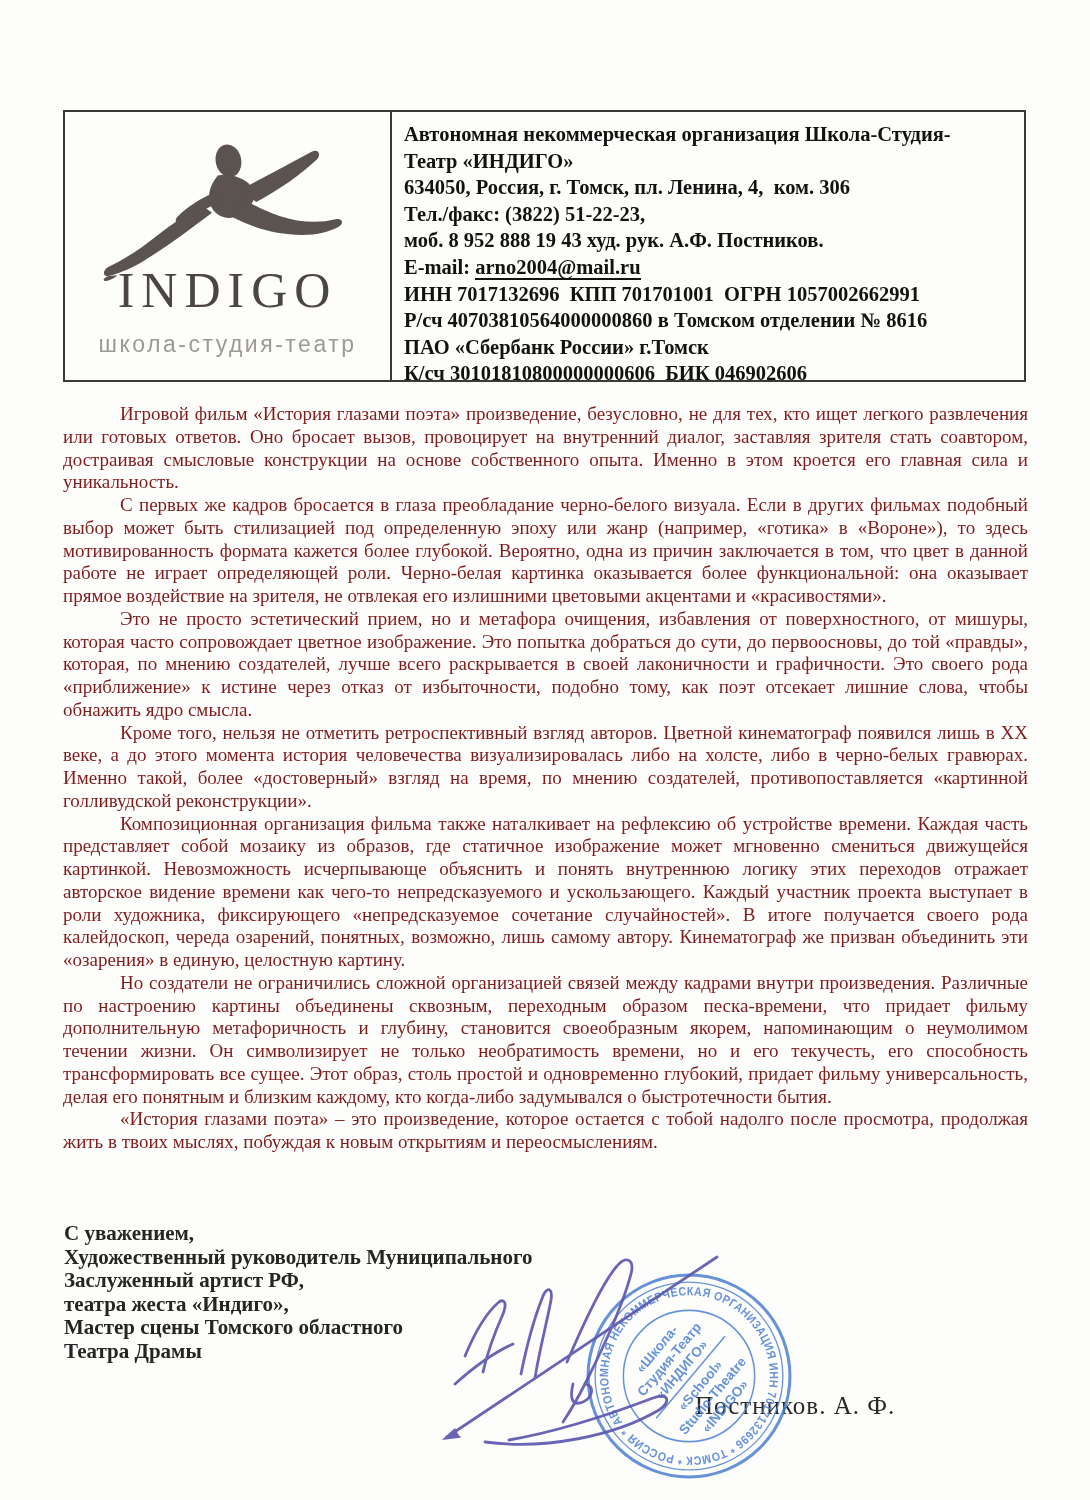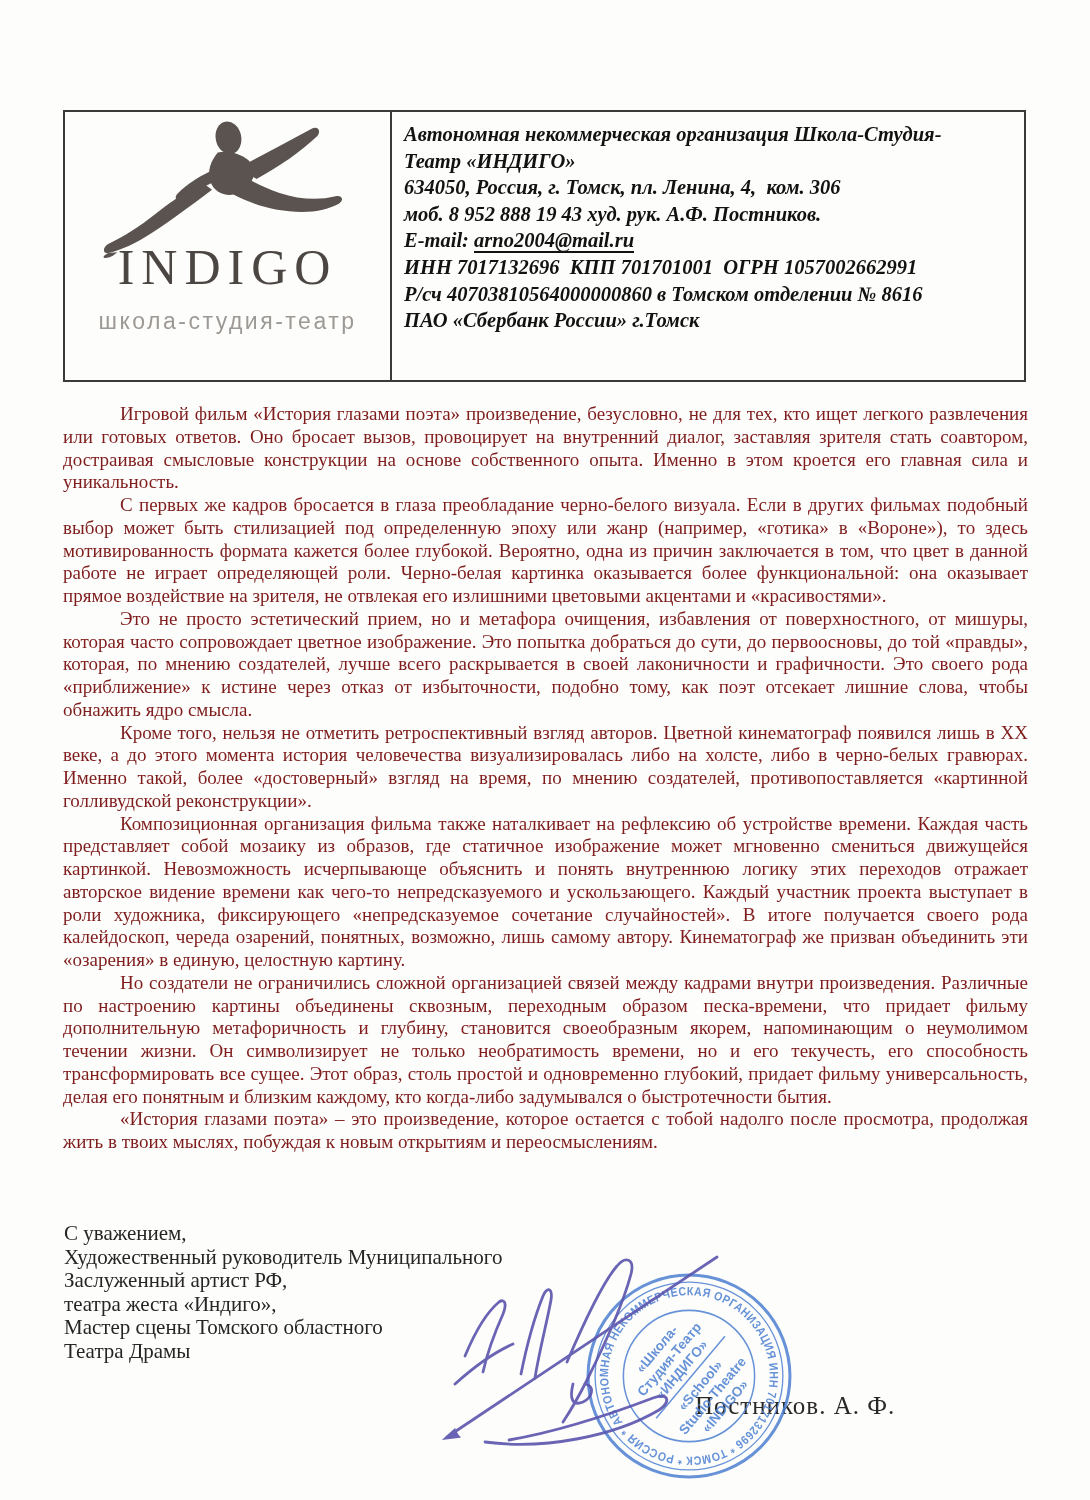--- a/index.html
+++ b/index.html
@@ -8,50 +8,50 @@
     background:#fdfdfb;overflow:hidden;
     font-family:"Liberation Serif", serif;color:#1e1d1b;
   }
   
   .letterhead{
     position:absolute;left:63px;top:110px;width:963px;height:272px;
     border:2px solid #3a3a38;display:flex;box-sizing:border-box;background:#fdfdfb;
   }
   .logo-cell{
     width:327px;border-right:2px solid #3a3a38;box-sizing:border-box;
-    display:flex;flex-direction:column;align-items:center;justify-content:flex-start;
+    display:flex;flex-direction:column;align-items:center;justify-content:center;
     padding-top:6px;
   }
   .logo-figure{width:262px;height:140px;margin-left:-4px;}
   .logo-wordmark{
     font-family:"Liberation Serif", serif;font-size:50px;font-weight:400;
     letter-spacing:7px;color:#4c4643;line-height:1;margin-top:-16px;
   }
   .logo-subtitle{
     font-family:"Liberation Sans", sans-serif;font-size:23px;font-weight:400;
     letter-spacing:2.5px;color:#9d9995;margin-top:16px;
   }
   .org-cell{
-    flex:1;padding:9px 8px 8px 12px;box-sizing:border-box;font-style:italic;
+    flex:1;padding:9px 8px 8px 12px;box-sizing:border-box;
   }
   .org-line{
     font-size:20.5px;font-weight:bold;line-height:26.6px;color:#121211;
     white-space:pre;
   }
   .email-value{border-bottom:2px solid #121211;text-align:center;}
   
   .letter-body{
     position:absolute;left:63px;top:403px;width:965px;
     font-size:19px;line-height:22.75px;text-align:justify;color:#7f1d1d;
   }
   .letter-body p{margin:0;text-indent:57px;}
   
   .signoff{
     position:absolute;left:64px;top:1222px;width:520px;
-    font-size:21px;line-height:23.6px;color:#262524;
+    font-size:21px;line-height:23.6px;color:#262524;font-weight:bold;
   }
   .signer-name{
     position:absolute;left:695px;top:1392px;font-size:25px;
     letter-spacing:1px;color:#2a2928;
   }
   
   .stamp{position:absolute;left:583px;top:1270px;width:212px;height:212px;opacity:.85;}
   .stamp text{font-family:"Liberation Sans", sans-serif;font-weight:bold;fill:#4d80d2;}
   .signature-svg{position:absolute;left:425px;top:1234px;width:312px;height:228px;}
 </style>
@@ -74,25 +74,27 @@
         </g>
       </svg>
       <div class="logo-wordmark">INDIGO</div>
       <div class="logo-subtitle">школа-студия-театр</div>
     </div>
 
     <div class="org-cell">
       <div class="org-line">Автономная некоммерческая организация Школа-Студия-</div>
       <div class="org-line">Театр «ИНДИГО»</div>
       <div class="org-line">634050, Россия, г. Томск, пл. Ленина, 4,  ком. 306</div>
+      <div class="org-line">Тел./факс: (3822) 51-22-23,</div>
       <div class="org-line">моб. 8 952 888 19 43 худ. рук. А.Ф. Постников.</div>
       <div class="org-line"><span>E-mail: </span><span class="email-value">arno2004@mail.ru</span></div>
       <div class="org-line">ИНН 7017132696  КПП 701701001  ОГРН 1057002662991</div>
       <div class="org-line">Р/сч 40703810564000000860 в Томском отделении № 8616</div>
       <div class="org-line">ПАО «Сбербанк России» г.Томск</div>
+      <div class="org-line">К/сч 30101810800000000606  БИК 046902606</div>
     </div>
   </div>
 
   <div class="letter-body">
     <p>Игровой фильм «История глазами поэта» произведение, безусловно, не для тех, кто ищет легкого развлечения или готовых ответов. Оно бросает вызов, провоцирует на внутренний диалог, заставляя зрителя стать соавтором, достраивая смысловые конструкции на основе собственного опыта. Именно в этом кроется его главная сила и уникальность.</p>
     <p>С первых же кадров бросается в глаза преобладание черно-белого визуала. Если в других фильмах подобный выбор может быть стилизацией под определенную эпоху или жанр (например, «готика» в «Вороне»), то здесь мотивированность формата кажется более глубокой. Вероятно, одна из причин заключается в том, что цвет в данной работе не играет определяющей роли. Черно-белая картинка оказывается более функциональной: она оказывает прямое воздействие на зрителя, не отвлекая его излишними цветовыми акцентами и «красивостями».</p>
     <p>Это не просто эстетический прием, но и метафора очищения, избавления от поверхностного, от мишуры, которая часто сопровождает цветное изображение. Это попытка добраться до сути, до первоосновы, до той «правды», которая, по мнению создателей, лучше всего раскрывается в своей лаконичности и графичности. Это своего рода «приближение» к истине через отказ от избыточности, подобно тому, как поэт отсекает лишние слова, чтобы обнажить ядро смысла.</p>
     <p>Кроме того, нельзя не отметить ретроспективный взгляд авторов. Цветной кинематограф появился лишь в XX веке, а до этого момента история человечества визуализировалась либо на холсте, либо в черно-белых гравюрах. Именно такой, более «достоверный» взгляд на время, по мнению создателей, противопоставляется «картинной голливудской реконструкции».</p>
     <p>Композиционная организация фильма также наталкивает на рефлексию об устройстве времени. Каждая часть представляет собой мозаику из образов, где статичное изображение может мгновенно смениться движущейся картинкой. Невозможность исчерпывающе объяснить и понять внутреннюю логику этих переходов отражает авторское видение времени как чего-то непредсказуемого и ускользающего. Каждый участник проекта выступает в роли художника, фиксирующего «непредсказуемое сочетание случайностей». В итоге получается своего рода калейдоскоп, череда озарений, понятных, возможно, лишь самому автору. Кинематограф же призван объединить эти «озарения» в единую, целостную картину.</p>
     <p>Но создатели не ограничились сложной организацией связей между кадрами внутри произведения. Различные по настроению картины объединены сквозным, переходным образом песка-времени, что придает фильму дополнительную метафоричность и глубину, становится своеобразным якорем, напоминающим о неумолимом течении жизни. Он символизирует не только необратимость времени, но и его текучесть, его способность трансформировать все сущее. Этот образ, столь простой и одновременно глубокий, придает фильму универсальность, делая его понятным и близким каждому, кто когда-либо задумывался о быстротечности бытия.</p>

